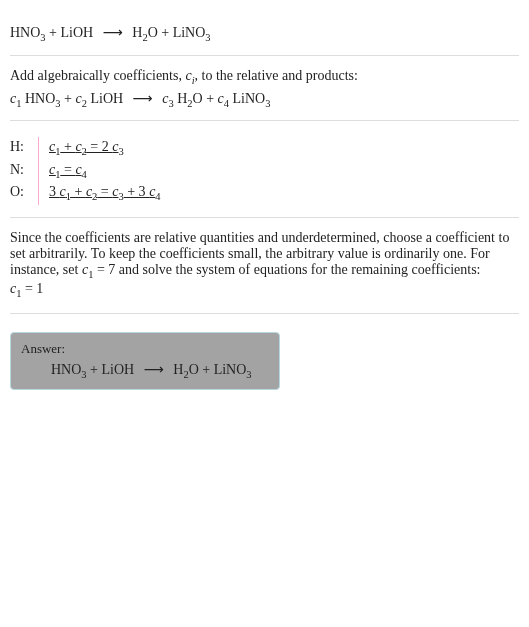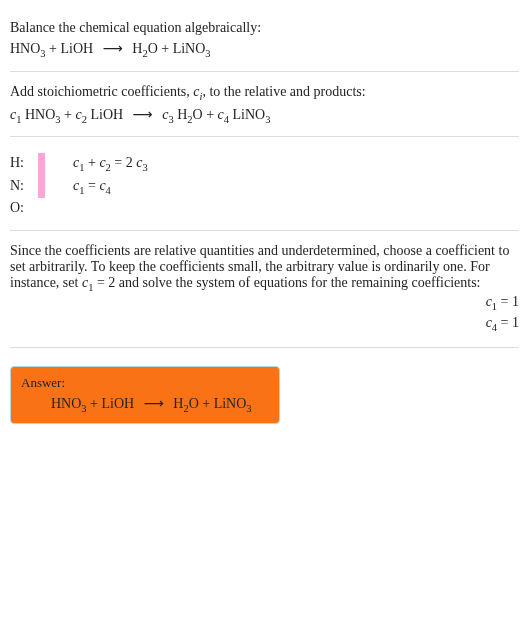--- a/index.html
+++ b/index.html
@@ -32,64 +32,63 @@
   }
   .atom-row {
     display: flex;
     align-items: baseline;
     line-height: 1.4;
   }
   .atom-label {
     width: 28px;
   }
   .atom-divider {
-    border-left: 7px solid #f9a8d4;
-    padding-left: 28px;
+    border-left: 1px solid #f9a8d4;
+    padding-left: 10px;
+    text-decoration: underline;
   }
   .coef-list div {
     line-height: 1.35;
-    text-align: right;
   }
   .answer-box {
     border: 1px solid #b8d8e0;
-    background: #f97316;
+    background: #a3a3a3;
     border-radius: 4px;
     padding: 8px 10px 10px 10px;
     width: 270px;
     box-sizing: border-box;
   }
   .answer-title {
     font-size: 13px;
     margin-bottom: 4px;
   }
   .answer-eq {
     padding-left: 30px;
   }
 </style>
 </head>
 <body>
 
 <div class="section">
-  <div>Balance the chemical equation algebraically:</div>
   <div class="eqline">
     <span><span>HNO</span><span class="sub">3</span></span>
     <span> + </span>
     <span>LiOH</span>
     <span class="arrow">⟶</span>
     <span><span>H</span><span class="sub">2</span><span>O</span></span>
     <span> + </span>
     <span><span>LiNO</span><span class="sub">3</span></span>
   </div>
 </div>
 
 <hr class="sep">
 
 <div class="section">
   <div>
-    <span>Add stoichiometric coefficients, </span><span class="ital">c</span><span class="sub ital">i</span><span>, to the relative and products:</span>
+    <span>Add algebraically coefficients, </span><span class="ital">c</span><span class="sub ital">i</span><span>, to the relative and products:</span>
   </div>
   <div class="eqline">
     <span class="ital">c</span><span class="sub">1</span>
     <span> </span><span>HNO</span><span class="sub">3</span>
     <span> + </span>
     <span class="ital">c</span><span class="sub">2</span>
     <span> </span><span>LiOH</span>
     <span class="arrow">⟶</span>
     <span class="ital">c</span><span class="sub">3</span>
     <span> </span><span>H</span><span class="sub">2</span><span>O</span>
@@ -110,33 +109,35 @@
       </div>
     </div>
     <div class="atom-row">
       <div class="atom-label">N:</div>
       <div class="atom-divider">
         <span class="ital">c</span><span class="sub">1</span><span> = </span><span class="ital">c</span><span class="sub">4</span>
       </div>
     </div>
     <div class="atom-row">
       <div class="atom-label">O:</div>
+      <div class="atom-divider">
+        <span>3 </span><span class="ital">c</span><span class="sub">1</span><span> + </span><span class="ital">c</span><span class="sub">2</span><span> = </span><span class="ital">c</span><span class="sub">3</span><span> + 3 </span><span class="ital">c</span><span class="sub">4</span>
+      </div>
     </div>
   </div>
 </div>
 
 <hr class="sep">
 
 <div class="section">
   <div>
-    <span>Since the coefficients are relative quantities and underdetermined, choose a coefficient to set arbitrarily. To keep the coefficients small, the arbitrary value is ordinarily one. For instance, set </span><span class="ital">c</span><span class="sub">1</span><span> = 2 and solve the system of equations for the remaining coefficients:</span>
+    <span>Since the coefficients are relative quantities and underdetermined, choose a coefficient to set arbitrarily. To keep the coefficients small, the arbitrary value is ordinarily one. For instance, set </span><span class="ital">c</span><span class="sub">1</span><span> = 7 and solve the system of equations for the remaining coefficients:</span>
   </div>
   <div class="coef-list">
     <div><span class="ital">c</span><span class="sub">1</span><span> = 1</span></div>
-    <div><span class="ital">c</span><span class="sub">4</span><span> = 1</span></div>
   </div>
 </div>
 
 <hr class="sep">
 
 <div class="section">
   <div style="height:6px"></div>
   <div class="answer-box">
     <div class="answer-title">Answer:</div>
     <div class="answer-eq">

